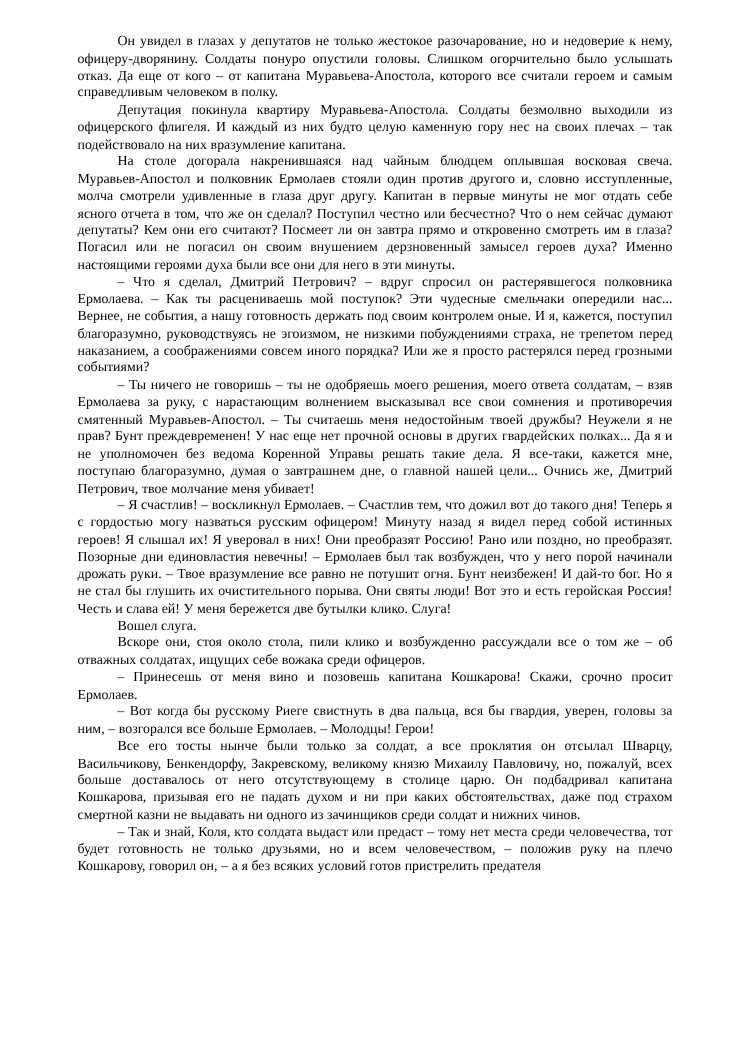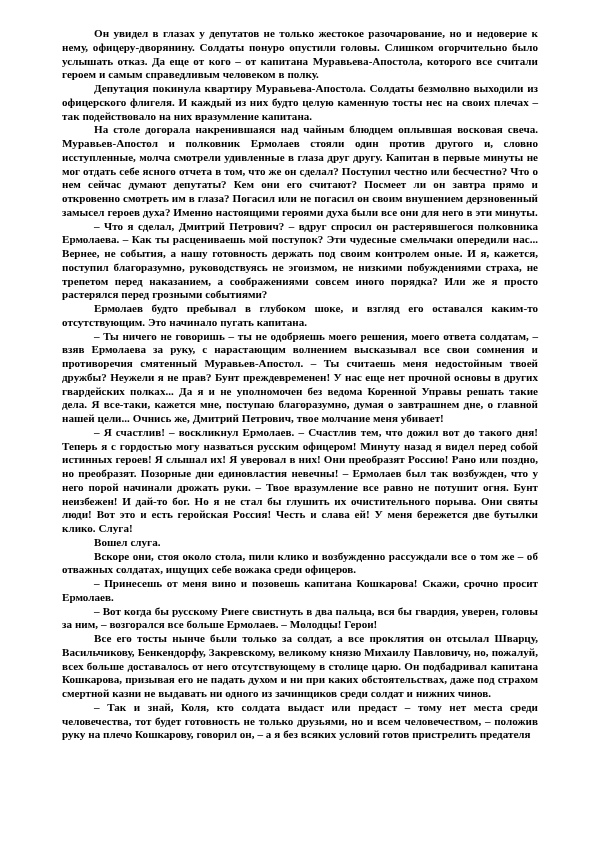--- a/index.html
+++ b/index.html
@@ -13,44 +13,42 @@
     overflow: hidden;
     font-family: "Liberation Serif", "DejaVu Serif", serif;
     color: #000000;
   }
   .page {
     box-sizing: border-box;
     width: 600px;
     height: 849px;
     padding: 27px 62px 0 62px;
     background: #ffffff;
-    font-weight: bold;
   }
   .body-text p {
     margin: 0;
     text-indent: 32px;
     text-align: justify;
     font-size: 11.1px;
     line-height: 13.75px;
     letter-spacing: 0.01px;
     word-spacing: 0.1px;
     -webkit-font-smoothing: antialiased;
     hyphens: none;
   }
 </style>
 </head>
 <body>
 
 <div class="page">
   <div class="body-text">
     <p>Он увидел в глазах у депутатов не только жестокое разочарование, но и недоверие к нему, офицеру-дворянину. Солдаты понуро опустили головы. Слишком огорчительно было услышать отказ. Да еще от кого – от капитана Муравьева-Апостола, которого все считали героем и самым справедливым человеком в полку.</p>
-    <p>Депутация покинула квартиру Муравьева-Апостола. Солдаты безмолвно выходили из офицерского флигеля. И каждый из них будто целую каменную тосты нес на своих плечах – так подействовало на них вразумление капитана.</p>
+    <p>Депутация покинула квартиру Муравьева-Апостола. Солдаты безмолвно выходили из офицерского флигеля. И каждый из них будто целую каменную гору нес на своих плечах – так подействовало на них вразумление капитана.</p>
     <p>На столе догорала накренившаяся над чайным блюдцем оплывшая восковая свеча. Муравьев-Апостол и полковник Ермолаев стояли один против другого и, словно исступленные, молча смотрели удивленные в глаза друг другу. Капитан в первые минуты не мог отдать себе ясного отчета в том, что же он сделал? Поступил честно или бесчестно? Что о нем сейчас думают депутаты? Кем они его считают? Посмеет ли он завтра прямо и откровенно смотреть им в глаза? Погасил или не погасил он своим внушением дерзновенный замысел героев духа? Именно настоящими героями духа были все они для него в эти минуты.</p>
     <p>– Что я сделал, Дмитрий Петрович? – вдруг спросил он растерявшегося полковника Ермолаева. – Как ты расцениваешь мой поступок? Эти чудесные смельчаки опередили нас... Вернее, не события, а нашу готовность держать под своим контролем оные. И я, кажется, поступил благоразумно, руководствуясь не эгоизмом, не низкими побуждениями страха, не трепетом перед наказанием, а соображениями совсем иного порядка? Или же я просто растерялся перед грозными событиями?</p>
-    <p>Ермолаев будто пребывал в глубоком шоке, и взгляд его оставался каким-то отсутствующим. Это начинало пугать капитана.</p>
     <p>– Ты ничего не говоришь – ты не одобряешь моего решения, моего ответа солдатам, – взяв Ермолаева за руку, с нарастающим волнением высказывал все свои сомнения и противоречия смятенный Муравьев-Апостол. – Ты считаешь меня недостойным твоей дружбы? Неужели я не прав? Бунт преждевременен! У нас еще нет прочной основы в других гвардейских полках... Да я и не уполномочен без ведома Коренной Управы решать такие дела. Я все-таки, кажется мне, поступаю благоразумно, думая о завтрашнем дне, о главной нашей цели... Очнись же, Дмитрий Петрович, твое молчание меня убивает!</p>
     <p>– Я счастлив! – воскликнул Ермолаев. – Счастлив тем, что дожил вот до такого дня! Теперь я с гордостью могу назваться русским офицером! Минуту назад я видел перед собой истинных героев! Я слышал их! Я уверовал в них! Они преобразят Россию! Рано или поздно, но преобразят. Позорные дни единовластия невечны! – Ермолаев был так возбужден, что у него порой начинали дрожать руки. – Твое вразумление все равно не потушит огня. Бунт неизбежен! И дай-то бог. Но я не стал бы глушить их очистительного порыва. Они святы люди! Вот это и есть геройская Россия! Честь и слава ей! У меня бережется две бутылки клико. Слуга!</p>
     <p>Вошел слуга.</p>
     <p>Вскоре они, стоя около стола, пили клико и возбужденно рассуждали все о том же – об отважных солдатах, ищущих себе вожака среди офицеров.</p>
     <p>– Принесешь от меня вино и позовешь капитана Кошкарова! Скажи, срочно просит Ермолаев.</p>
     <p>– Вот когда бы русскому Риеге свистнуть в два пальца, вся бы гвардия, уверен, головы за ним, – возгорался все больше Ермолаев. – Молодцы! Герои!</p>
     <p>Все его тосты нынче были только за солдат, а все проклятия он отсылал Шварцу, Васильчикову, Бенкендорфу, Закревскому, великому князю Михаилу Павловичу, но, пожалуй, всех больше доставалось от него отсутствующему в столице царю. Он подбадривал капитана Кошкарова, призывая его не падать духом и ни при каких обстоятельствах, даже под страхом смертной казни не выдавать ни одного из зачинщиков среди солдат и нижних чинов.</p>
     <p>– Так и знай, Коля, кто солдата выдаст или предаст – тому нет места среди человечества, тот будет готовность не только друзьями, но и всем человечеством, – положив руку на плечо Кошкарову, говорил он, – а я без всяких условий готов пристрелить предателя</p>
   </div>
 </div>

